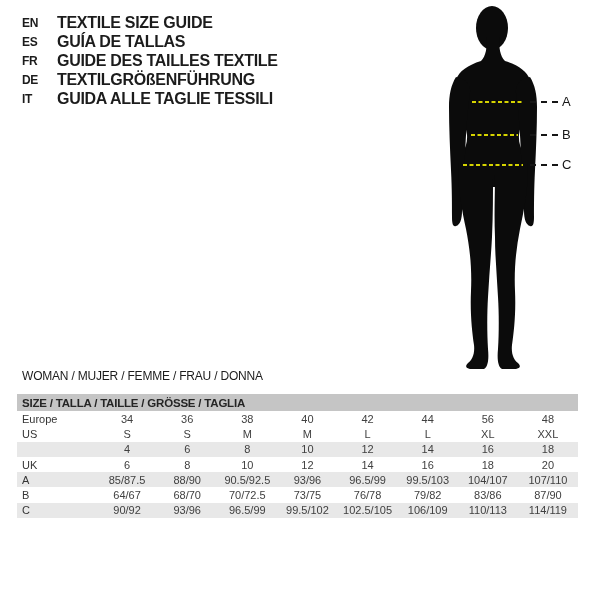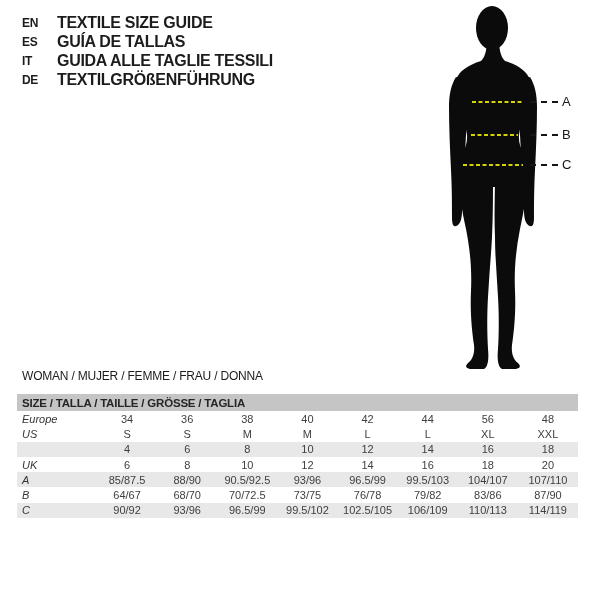--- a/index.html
+++ b/index.html
@@ -111,21 +111,20 @@
     font-weight: 400;
     color: #404040;
     text-align: center;
     white-space: nowrap;
     overflow: hidden;
   }
   .size-table td.rowlabel {
     text-align: left;
     padding-left: 5px;
     color: #353535;
-    font-style: italic;
   }
   .size-table tr.shaded td { background: #e8e8e8; }
   .size-table col.labelcol { width: 80px; }
 
   
   .notes {
     position: absolute;
     left: 22px;
     top: 545px;
   }
@@ -145,26 +144,30 @@
   <div class="lang-block" id="lang-block">
       <div class="lang-row">
         <span class="lang-code">EN</span>
         <span class="lang-label">TEXTILE SIZE GUIDE</span>
       </div>
       <div class="lang-row">
         <span class="lang-code">ES</span>
         <span class="lang-label">GUÍA DE TALLAS</span>
       </div>
       <div class="lang-row">
+        <span class="lang-code">FR</span>
+        <span class="lang-label">GUIDE DES TAILLES TEXTILE</span>
+      </div>
+      <div class="lang-row">
+        <span class="lang-code">DE</span>
+        <span class="lang-label">TEXTILGRÖßENFÜHRUNG</span>
+      </div>
+      <div class="lang-row">
         <span class="lang-code">IT</span>
         <span class="lang-label">GUIDA ALLE TAGLIE TESSILI</span>
-      </div>
-      <div class="lang-row">
-        <span class="lang-code">DE</span>
-        <span class="lang-label">TEXTILGRÖßENFÜHRUNG</span>
       </div>
     </div>
 
   <div class="figure">
     <svg class="silhouette-svg" viewBox="0 0 150 365">
       <g fill="#0b0b0b">
 
         <ellipse cx="74" cy="23" rx="16" ry="22"></ellipse>
 
         <path d="M69,32

